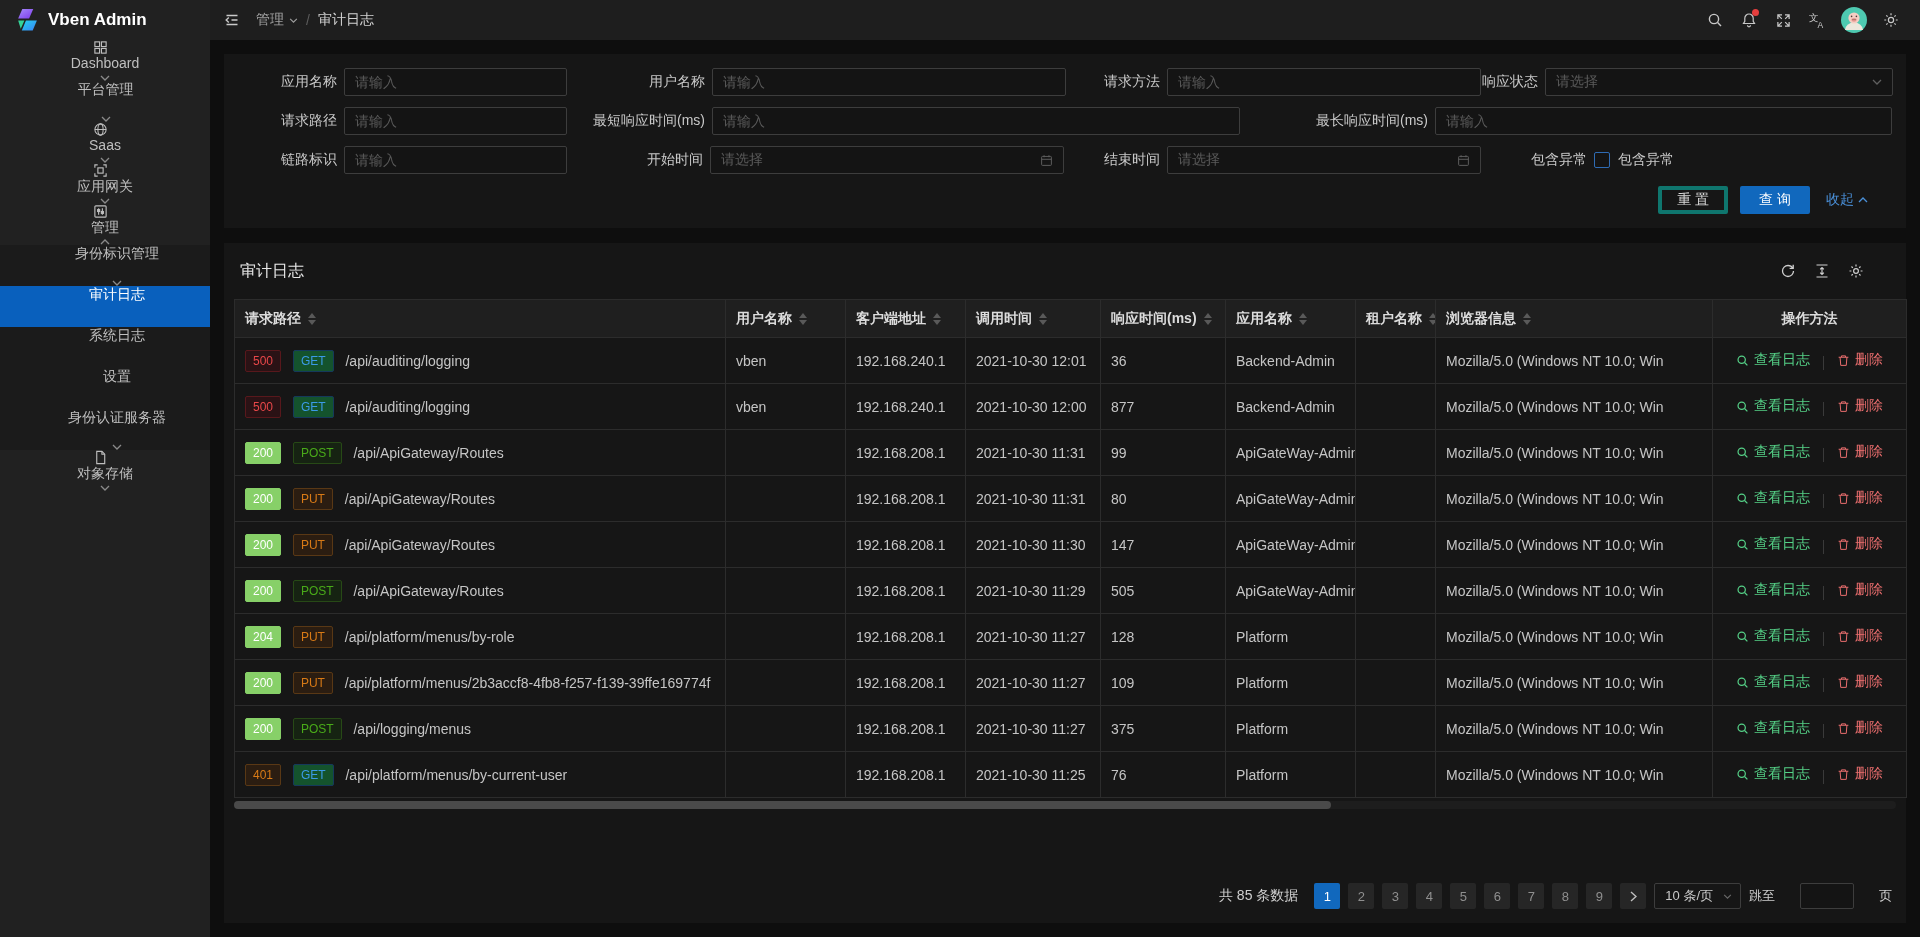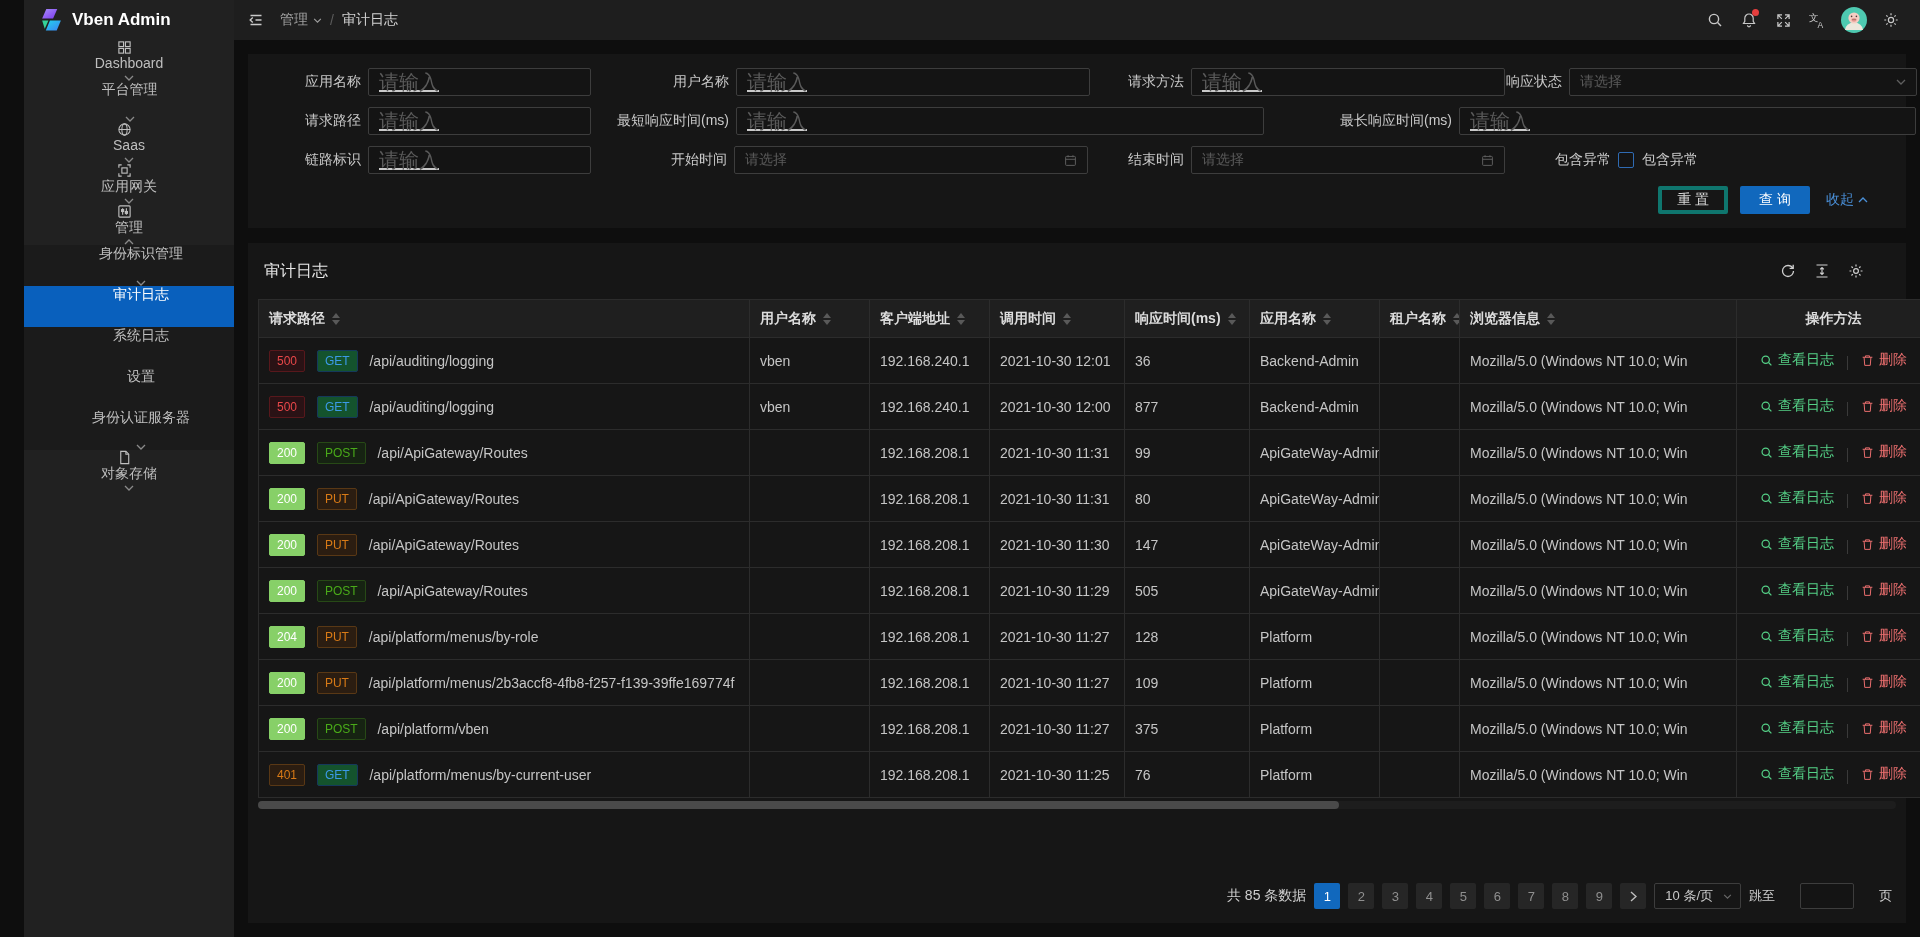--- a/index.html
+++ b/index.html
@@ -1,18 +1,18 @@
 <!DOCTYPE html>
 <html><head>
 <meta charset="utf-8">
 <style>
   * { box-sizing: border-box; margin: 0; padding: 0; }
   html,body { width:1920px; height:937px; background:#0e0e0e; }
   body { font-family:"Liberation Sans", sans-serif; font-size:14px; color:#c9c9c9; overflow:hidden; }
-  .app { width:1920px; height:937px; display:flex; overflow:hidden;padding-left:24px; }
+  .app { width:1920px; height:937px; display:flex; overflow:hidden; }
 
   
   .sidebar { width:210px; min-width:210px; background:#212121; display:flex; flex-direction:column; }
   .logo-row { height:40px; display:flex; align-items:center; padding:0 14px; gap:8px; }
   .logo-title { color:#fff; font-weight:bold; font-size:17px; white-space:nowrap; }
   .menu { flex:1; overflow:hidden; }
   .menu-item { height:41px; display:flex; align-items:center; padding:0 14px; color:#bfbfbf; cursor:pointer;flex-direction:column; }
   .menu-item .mi-icon { width:15px; height:15px; margin-right:9px; display:inline-flex; color:#bfbfbf; flex:0 0 auto; }
   .menu-item .mi-label { flex:1; white-space:nowrap; overflow:hidden; }
   .menu-item .mi-arrow { color:#8a8a8a; display:inline-flex; }
@@ -37,21 +37,21 @@
   
   .content { flex:1; padding:14px; display:flex; flex-direction:column; gap:15px; overflow:hidden; }
   .card { background:#161616; }
 
   
   .form-card { padding:14px 10px 14px; }
   .form-row { display:flex; align-items:center; height:28px; margin-bottom:11px; }
   .fi { display:flex; align-items:center; height:28px; }
   .fi > label { text-align:right; margin-right:7px; color:#c9c9c9; white-space:nowrap; flex:0 0 auto; }
   .ctl { height:28px; background:#141414; border:1px solid #3d3d3d; border-radius:2px; display:flex; align-items:center; padding:0 10px; flex:0 0 auto; }
-  .ctl input { width:100%; background:transparent; border:none; outline:none; color:#c9c9c9; font-size:20px; font-family:inherit;text-decoration:underline; }
+  .ctl input { width:100%; background:transparent; border:none; outline:none; color:#c9c9c9; font-size:14px; font-family:inherit; }
   .ctl input::placeholder { color:#5a5a5a; }
   .ctl .ph { color:#5a5a5a; flex:1; white-space:nowrap; overflow:hidden; }
   .ctl .suffix-icon { color:#5f5f5f; display:inline-flex; margin-left:6px; }
   .checkbox { width:16px; height:16px; border:1px solid #2f6bb3; border-radius:2px; background:#141414; display:inline-block; cursor:pointer; }
   .cb-text { margin-left:8px; color:#c9c9c9; }
   .form-actions { display:flex; justify-content:flex-end; align-items:center; gap:12px; height:28px; margin-top:12px; padding-right:28px; }
   .btn { height:28px; padding:0 15px; border-radius:2px; font-size:14px; display:inline-flex; align-items:center; cursor:pointer; border:4px solid #0f766e; background:transparent; color:#d9d9d9; font-family:inherit; white-space:nowrap; }
   .btn-primary { background:#1168bd; border-color:#1168bd; color:#fff; }
   .link-collapse { color:#4a90d9; display:inline-flex; align-items:center; gap:4px; cursor:pointer; margin-left:4px; }
 
@@ -85,21 +85,21 @@
   .act { display:inline-flex; align-items:center; gap:5px; cursor:pointer; font-size:14px; }
   .act-view { color:#55d187; }
   .act-del { color:#ed6f6f; }
   .act-divider { display:inline-block; width:1px; height:14px; background:#3a3a3a; margin:0 9px; vertical-align:middle; }
 
   .hscrollbar { height:8px; margin-top:3px; background:#1d1d1d; border-radius:4px; position:relative; }
   .hscrollbar .thumb { position:absolute; left:0; top:0; height:8px; width:66%; background:#4a4a4a; border-radius:4px; cursor:pointer; }
 
   
   .pagination { margin-top:auto; display:flex; justify-content:flex-end; align-items:center; gap:8px; padding:14px 4px 4px; }
-  .pg-total { color:#cfcfcf; margin-right:0; }
+  .pg-total { color:#cfcfcf; margin-right:8px; }
   .pg { min-width:26px; height:26px; border-radius:2px; background:#262626; color:#8f8f8f; border:none; font-size:13px; display:inline-flex; align-items:center; justify-content:center; cursor:pointer; font-family:inherit; }
   .pg.active { background:#1168bd; color:#fff; }
   .pg-next { color:#bfbfbf; }
   .pg-size { height:26px; border:1px solid #3d3d3d; border-radius:2px; background:#161616; color:#c9c9c9; display:inline-flex; align-items:center; gap:10px; padding:0 8px 0 10px; font-size:13px; cursor:pointer; }
   .pg-size .chev { color:#6a6a6a; display:inline-flex; }
   .pg-jump { display:flex; align-items:center; gap:25px; color:#cfcfcf; font-size:13px; }
   .pg-jump input { width:54px; height:26px; background:#141414; border:1px solid #3d3d3d; border-radius:2px; color:#c9c9c9; outline:none; padding:0 6px; font-family:inherit; }
 </style>
 </head>
 <body>
@@ -784,21 +784,21 @@
                     </svg>
                     <span>删除</span>
                   </span>
                 </td>
               </tr>
 
               <tr>
                 <td>
                   <span class="tag tag-solid-green">200</span>
                   <span class="tag tag-out-green">POST</span>
-                  <span class="path-text">/api/platform/vben</span>
+                  <span class="path-text">/api/logging/menus</span>
                 </td>
                 <td></td>
                 <td>192.168.208.1</td>
                 <td>2021-10-30 11:27</td>
                 <td>375</td>
                 <td>Platform</td>
                 <td></td>
                 <td>Mozilla/5.0 (Windows NT 10.0; Win</td>
                 <td class="col-actions-cell">
                   <span class="act act-view">

